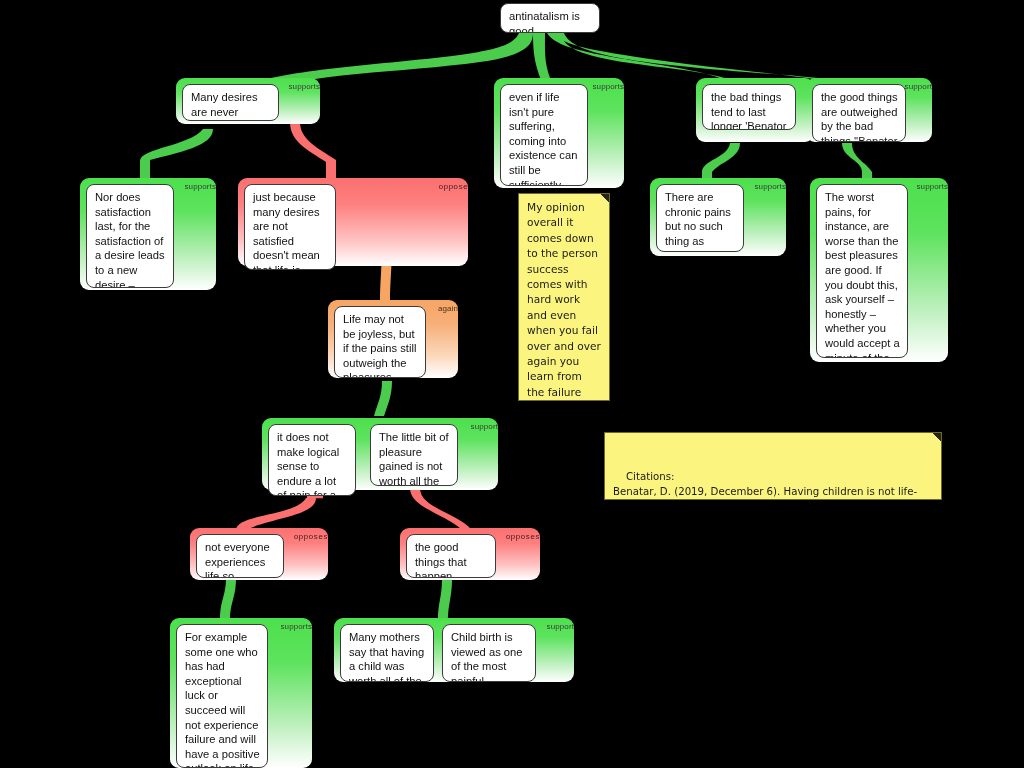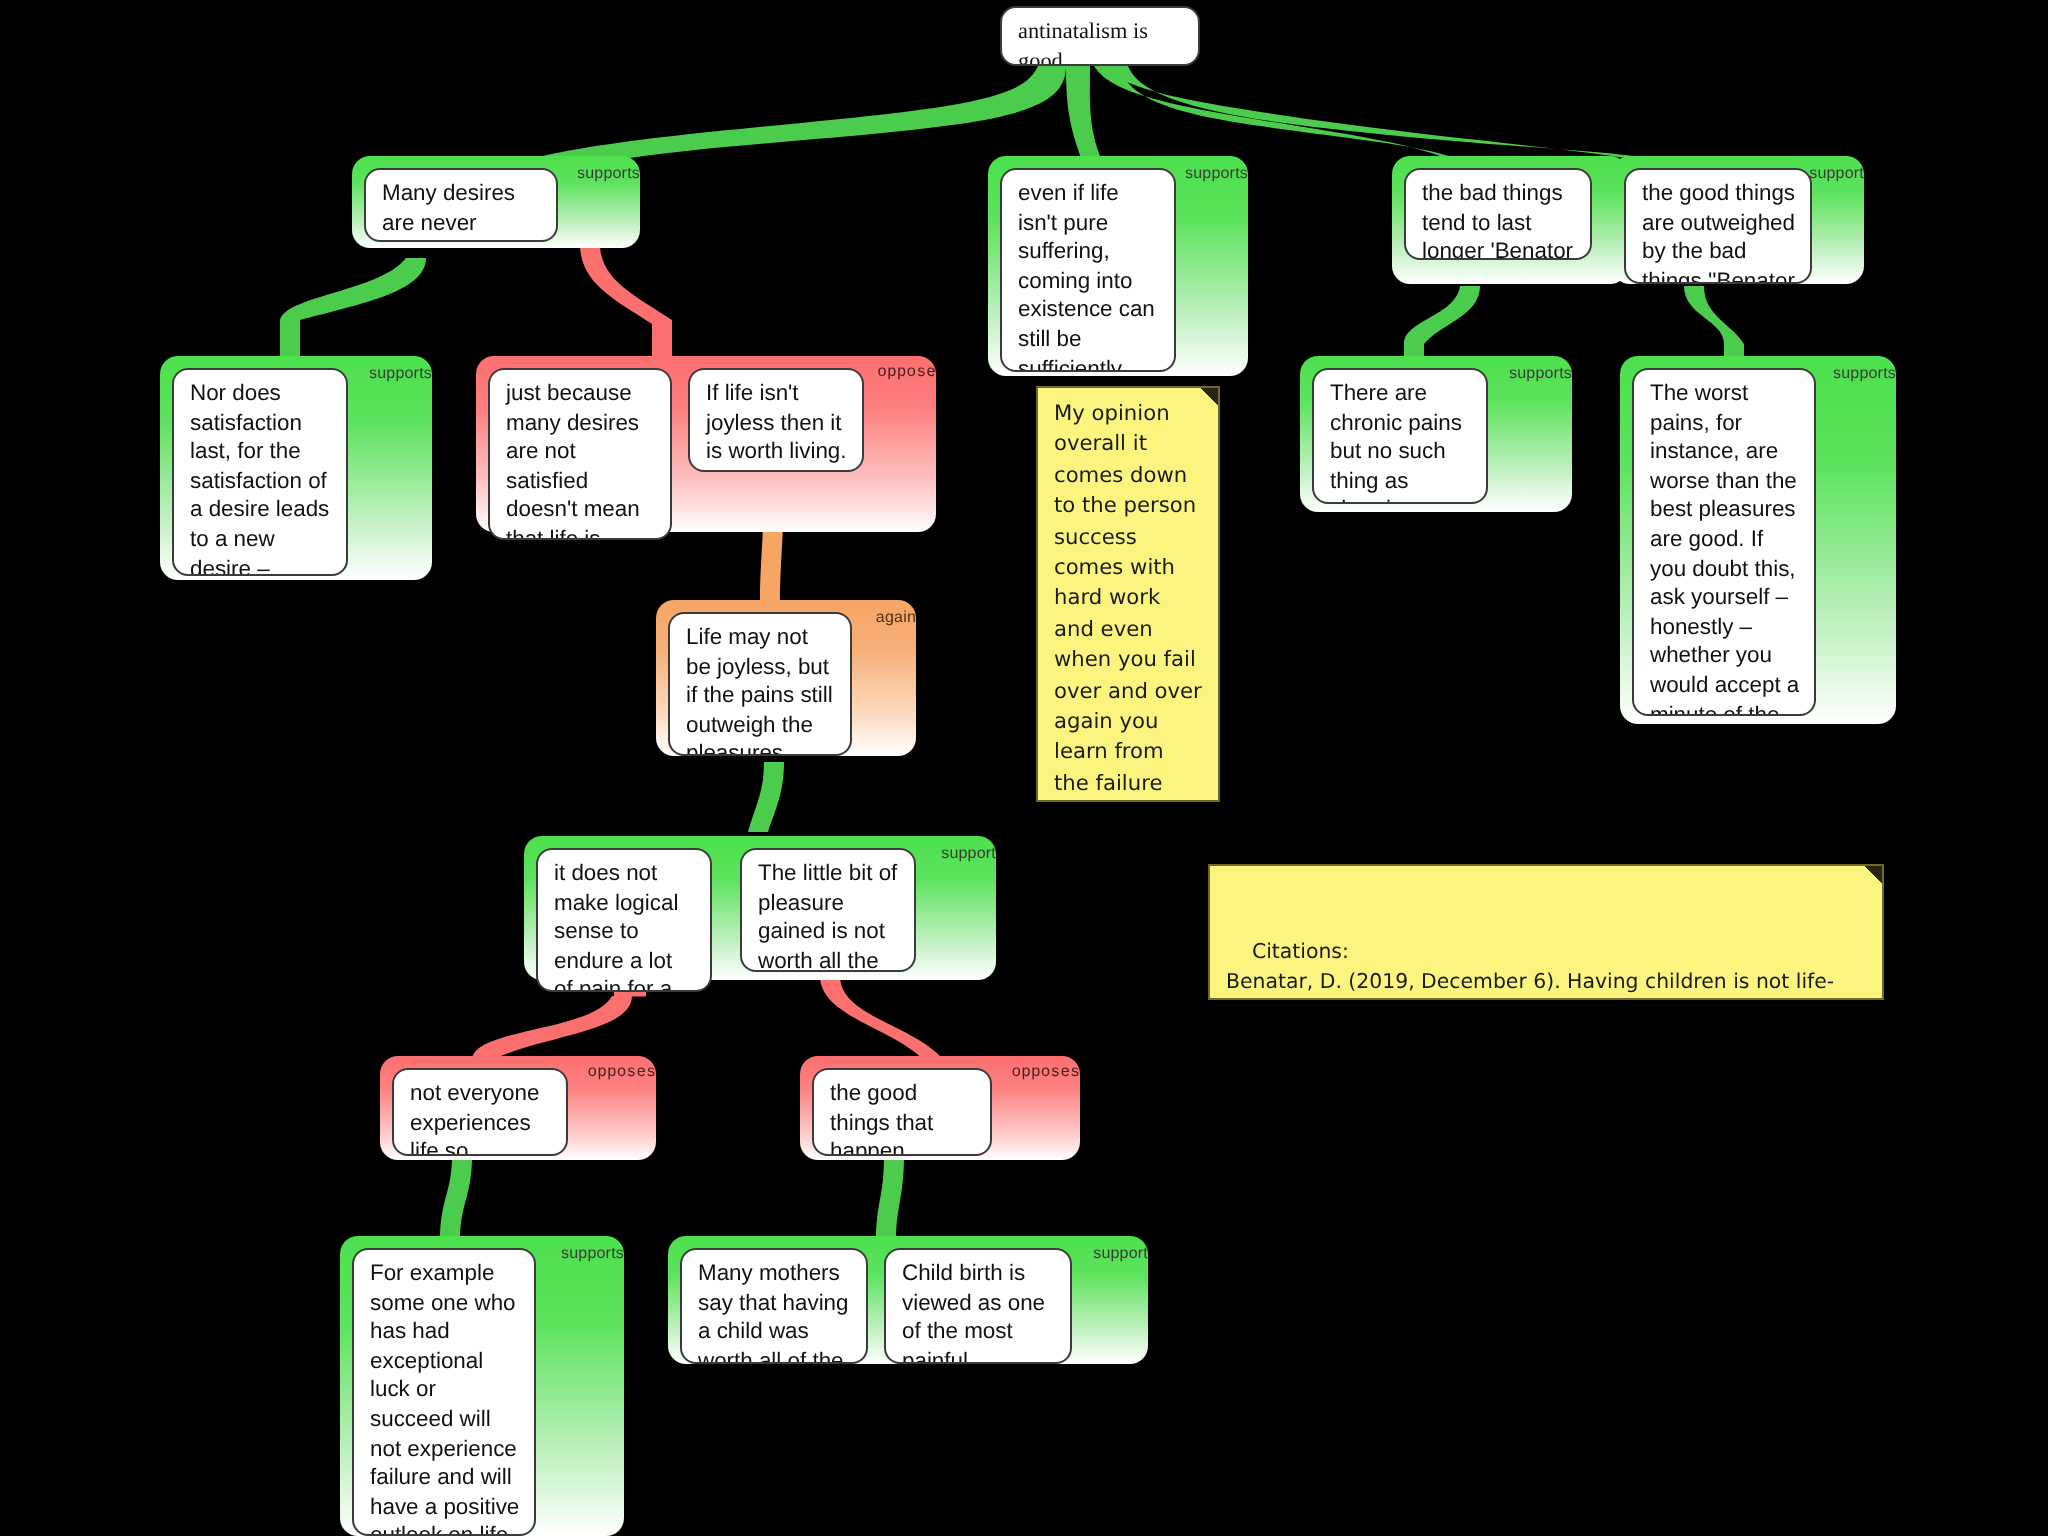--- a/index.html
+++ b/index.html
@@ -104,21 +104,21 @@
     </g>
 
     <g stroke-linecap="butt">
       <line x1="288" y1="121" x2="304" y2="121" stroke="#fb6f6f" stroke-width="2.5"></line>
       <line x1="383" y1="237" x2="399" y2="237" stroke="#f6a563" stroke-width="2.5"></line>
       <line x1="307" y1="497" x2="323" y2="497" stroke="#fb6f6f" stroke-width="2.5"></line>
       <line x1="411" y1="487" x2="427" y2="487" stroke="#fb6f6f" stroke-width="2.5"></line>
     </g>
   </svg>
 
-  <div class="claim" style="left:500px;top:3px;width:100px;height:30px;font-family:Liberation Serif, serif;">antinatalism is good.</div>
+  <div class="claim" style="left:500px;top:3px;width:100px;height:30px;">antinatalism is good.</div>
 
   <div class="group supports" style="left:176px;top:78px;width:144px;height:46px;">
     <span class="group-label">supports</span>
   </div>
   <div class="claim" style="left:182px;top:84px;width:97px;height:37px;">Many desires are never satisfied (Benatar 2017)</div>
 
   <div class="group supports" style="left:494px;top:78px;width:130px;height:110px;">
     <span class="group-label">supports</span>
   </div>
   <div class="claim" style="left:500px;top:84px;width:88px;height:102px;">even if life isn't pure suffering, coming into existence can still be sufficiently harmful to render procreation wrong. (Benatar 2017)</div>
@@ -135,21 +135,20 @@
 
   <div class="group supports" style="left:80px;top:178px;width:136px;height:112px;">
     <span class="group-label">supports</span>
   </div>
   <div class="claim" style="left:86px;top:184px;width:88px;height:104px;">Nor does satisfaction last, for the satisfaction of a desire leads to a new desire – which itself needs to be satisfied some time in the future.</div>
 
   <div class="group oppose" style="left:238px;top:178px;width:230px;height:88px;">
     <span class="group-label">oppose</span>
   </div>
   <div class="claim" style="left:244px;top:184px;width:92px;height:86px;">just because many desires are not satisfied doesn't mean that life is joyless or not worth living.</div>
-  <div class="claim" style="left:344px;top:184px;width:88px;height:52px;">If life isn't joyless then it is worth living.</div>
 
   <div class="group supports" style="left:650px;top:178px;width:136px;height:78px;">
     <span class="group-label">supports</span>
   </div>
   <div class="claim" style="left:656px;top:184px;width:88px;height:68px;">There are chronic pains but no such thing as chronic pleasure (Benatar 2017)</div>
 
   <div class="group supports" style="left:810px;top:178px;width:138px;height:184px;">
     <span class="group-label">supports</span>
   </div>
   <div class="claim" style="left:816px;top:184px;width:92px;height:174px;">The worst pains, for instance, are worse than the best pleasures are good. If you doubt this, ask yourself – honestly – whether you would accept a minute of the worst tortures in exchange for a minute or two of the greatest delights. Benatar 2017</div>

